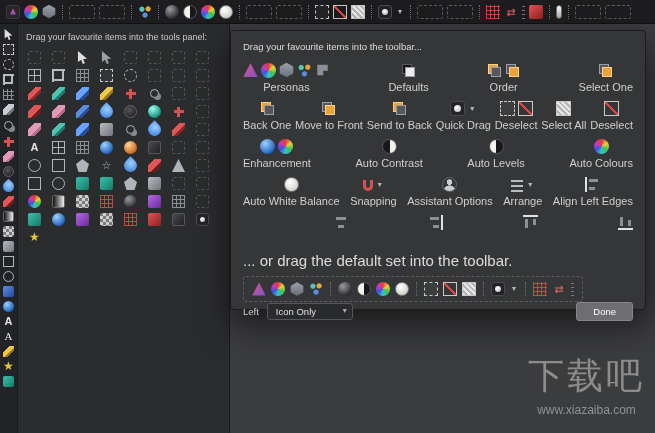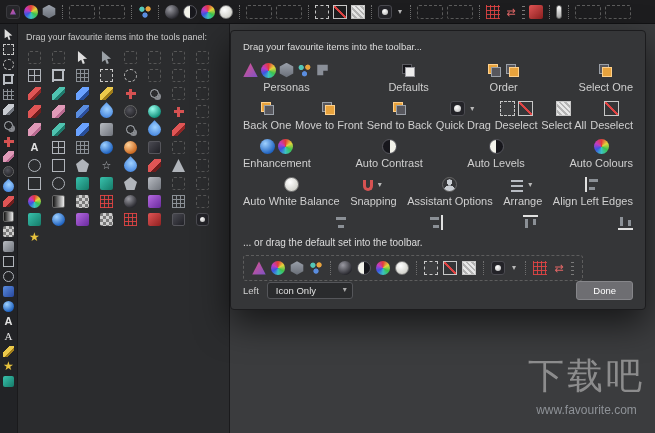--- a/index.html
+++ b/index.html
@@ -21,21 +21,21 @@
   .dialog{position:absolute;left:230px;top:30px;width:416px;height:280px;background:#353638;
     border:1px solid #1c1c1e;border-radius:4px;box-shadow:0 14px 34px rgba(0,0,0,.6);
     padding:10px 12px;display:flex;flex-direction:column}
   .dlg-title{font-size:9.5px;color:#dcdcdc;margin-bottom:10px}
   .dlg-row{display:flex;align-items:flex-end;justify-content:space-between;margin-bottom:7px}
   .dlg-row.spread{padding-left:90px;margin-bottom:3px}
   .dlg-group{display:flex;flex-direction:column;align-items:center;gap:3px}
   .dlg-icons{display:flex;gap:3px;align-items:center;height:16px;--s:15px}
   .dlg-label{font-size:11px;color:#cfcfcf;white-space:nowrap}
   .dlg-label:empty{display:none}
-  .default-hint{font-size:10px;color:#dcdcdc;margin:4px 0 7px}
+  .default-hint{font-size:15px;color:#dcdcdc;margin:19px 0 7px}
   .default-set{border:1px dashed #5d5d5d;border-radius:3px;padding:5px 8px;display:flex;
     align-items:center;gap:5px;width:max-content;--s:14px}
   .dlg-footer{margin-top:auto;display:flex;align-items:center;gap:8px;font-size:9.5px;color:#cfcfcf}
   .select{background:#2a2b2d;border:1px solid #55565a;border-radius:3px;
     padding:2px 18px 2px 8px;position:relative;color:#e0e0e0;font-size:9.5px;min-width:86px}
   .select::after{content:'▾';position:absolute;right:5px;top:2px;font-size:8px;color:#aaa}
   .done-btn{margin-left:auto;background:#6e6e72;border:1px solid #86868a;border-radius:3px;
     color:#fff;font-size:9.5px;padding:3px 16px;font-family:"Liberation Sans",sans-serif}
 
   .watermark{position:absolute;right:10px;bottom:16px;text-align:center}
@@ -567,16 +567,16 @@
       <span>Left</span>
       <div class="select">
         <span>Icon Only</span>
       </div>
       <button class="done-btn">Done</button>
     </div>
   </div>
 
   <div class="watermark">
     <div class="wm-title">下载吧</div>
-    <div class="wm-url">www.favourite.com</div>
+    <div class="wm-url">www.xiazaiba.com</div>
   </div>
 
 </div>
 
 </body></html>

